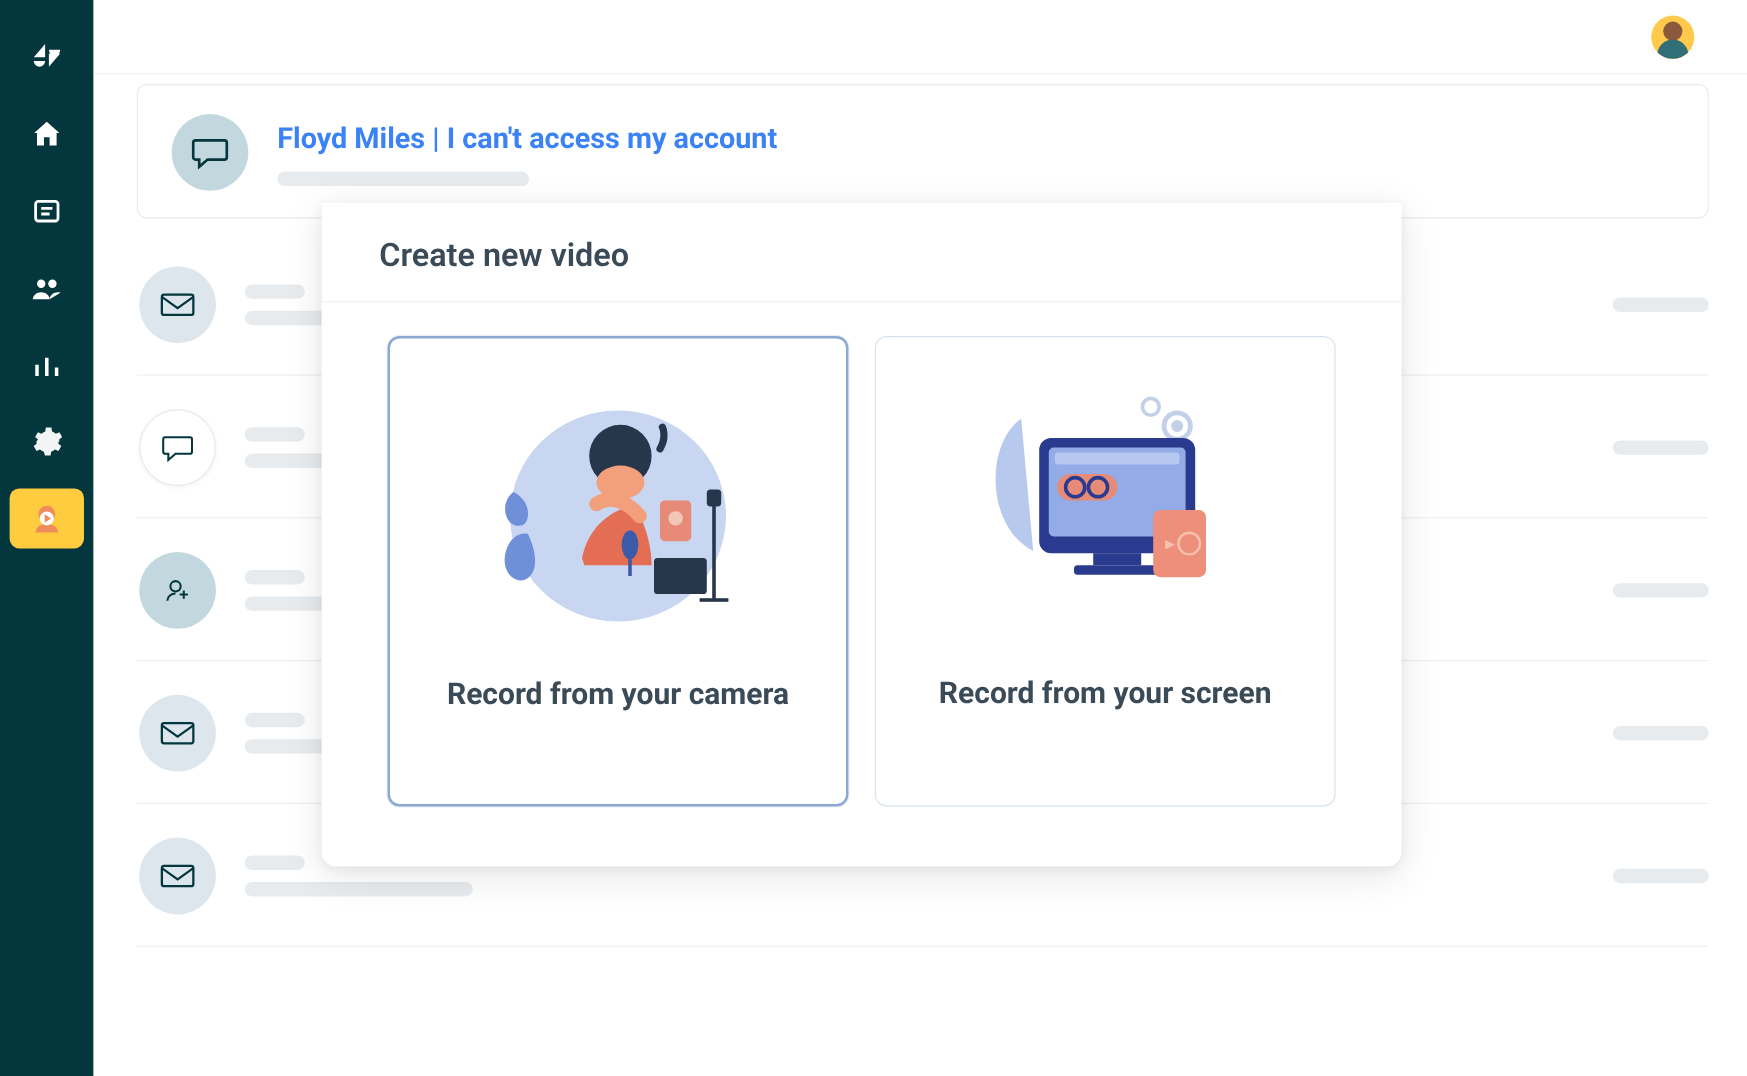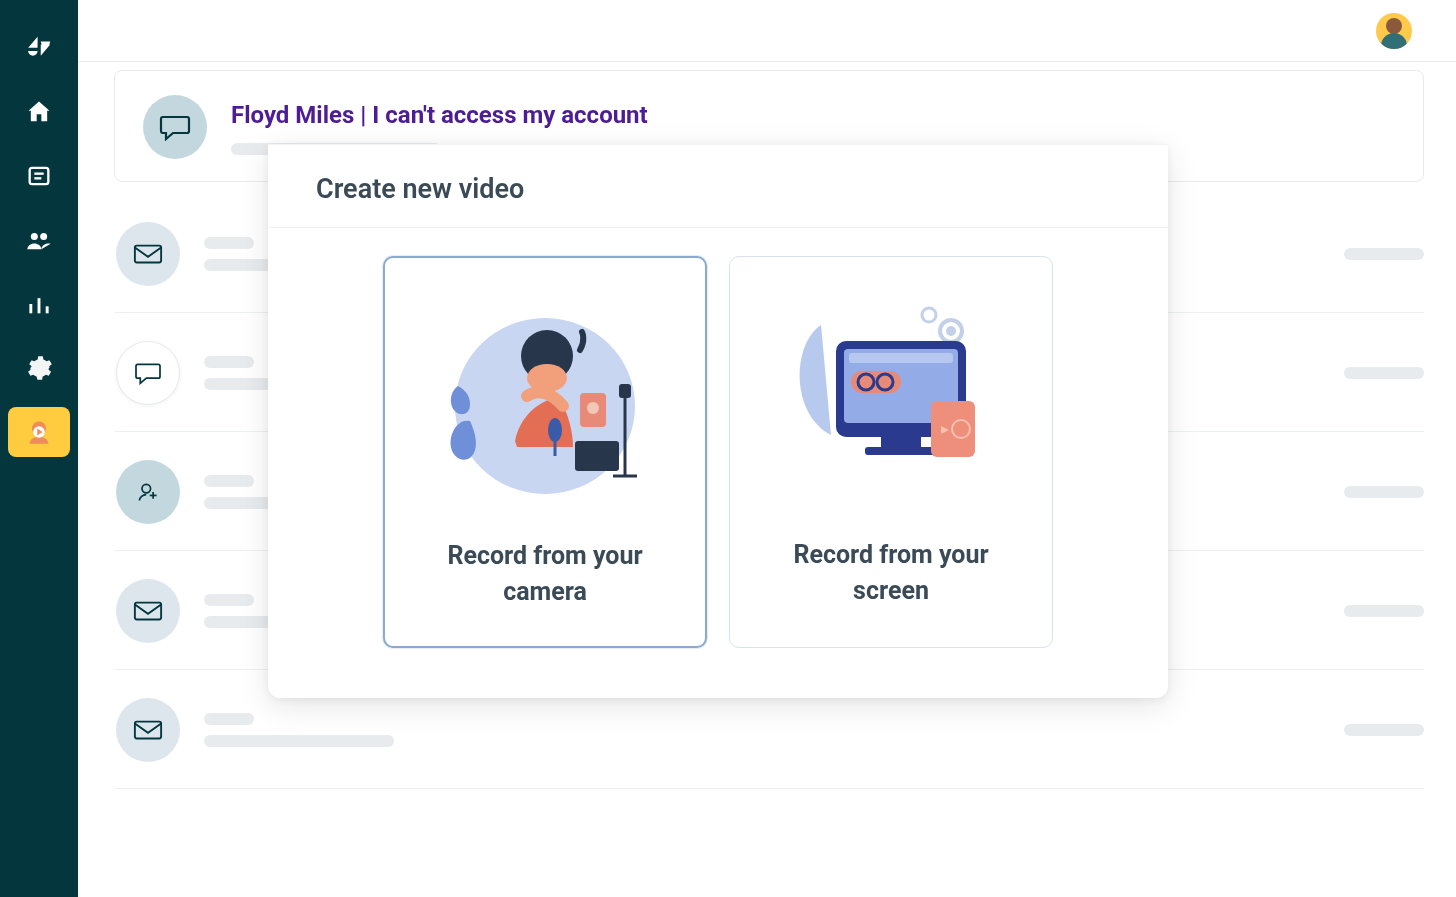--- a/index.html
+++ b/index.html
@@ -94,21 +94,21 @@
   background: #C2D8DE;
   display: flex;
   align-items: center;
   justify-content: center;
   flex-shrink: 0;
 }
 .ticket-icon svg { width: 32px; height: 28px; stroke: #03363D; }
 .ticket-title {
   font-size: 24px;
   font-weight: 700;
-  color: #4c1d95;
+  color: #3b82f6;
   margin-top: 6px;
 }
 .skel {
   background: #E7EBEE;
   border-radius: 6px;
   height: 12px;
 }
 .ticket-sub { width: 210px; margin-top: 14px; }
 .list-wrap {
   height: 700px;
@@ -139,21 +139,21 @@
 .row-icon.chat-active { background: #fff; border: 1px solid #e6eaed; box-shadow: 0 1px 4px rgba(0,0,0,0.06); }
 .row-icon.mail svg, .row-icon.chat-active svg, .row-icon.adduser svg { width: 30px; height: 24px; stroke: #03363D; fill:none; stroke-width:2;}
 .row-icon.adduser { background: #C2D8DE; }
 .row-lines { flex: 1; }
 .row-lines .skel:first-child { width: 50px; margin-bottom: 10px; }
 .row-lines .skel:last-child { width: 190px; }
 .row-side .skel { width: 80px; }
 .panel {
   position: absolute;
   left: 268px;
-  top: 144px;
+  top: 168px;
   width: 900px;
   background: #fff;
   border-radius: 0 0 12px 12px;
   box-shadow: 0 8px 32px rgba(0,0,0,0.10), 0 2px 8px rgba(0,0,0,0.06);
   border-top: 1px solid #f1f3f5;
 }
 .panel-header {
   padding: 28px 48px 22px;
   border-bottom: 1px solid #EEF1F3;
 }
@@ -162,21 +162,21 @@
   font-weight: 600;
   color: #3A4A57;
 }
 .panel-body {
   display: flex;
   gap: 22px;
   justify-content: center;
   padding: 28px 48px 50px;
 }
 .option {
-  width: 324px;
+  width: 384px;
   height: 392px;
   border-radius: 10px;
   cursor: pointer;
   display: flex;
   flex-direction: column;
   align-items: center;
   padding-top: 24px;
   background: #fff;
 }
 .option.selected {

